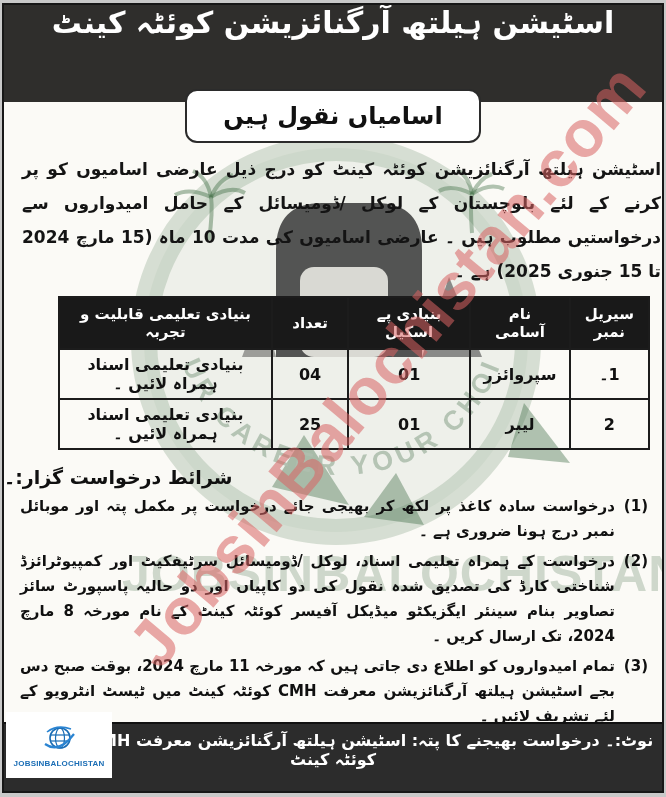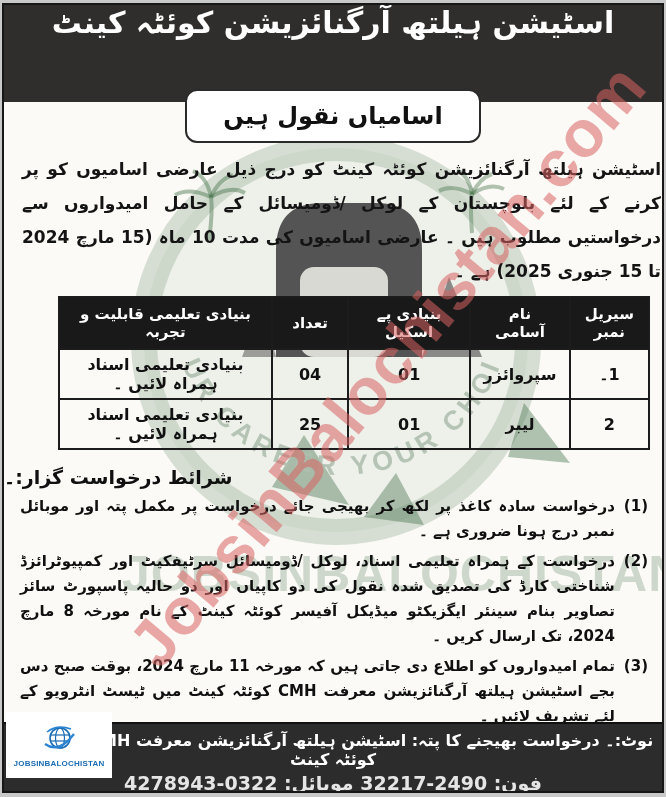--- a/index.html
+++ b/index.html
@@ -161,21 +161,20 @@
         </div>
         <div class="citem">
           <span class="cnum">(5)</span>
           <div class="ctext">ٹیسٹ اور انٹرویو کے لئے آنے والوں کو کوئی TA/DA نہیں دیا جائے گا ۔</div>
         </div>
       </div>
     </div>
 
     <div class="footer-bar">
       <div class="footer-note">نوٹ:۔ درخواست بھیجنے کا پتہ: اسٹیشن ہیلتھ آرگنائزیشن معرفت CMH چلتن روڈ کوئٹہ کینٹ</div>
-      <div class="footer-phone">فون: 2490-32217 موبائل: 0322-4278943</div>
     </div>
 
     <div class="wm-diag">JobsinBalochistan.com</div>
   </div>
 
   <div class="corner-logo">
     <svg width="36" height="36" viewBox="0 0 36 36">
       <circle cx="19" cy="16" r="10" fill="none" stroke="#1a6db5" stroke-width="1.6"></circle>
       <ellipse cx="19" cy="16" rx="4.5" ry="10" fill="none" stroke="#1a6db5" stroke-width="1.2"></ellipse>
       <line x1="9" y1="13" x2="29" y2="13" stroke="#1a6db5" stroke-width="1.2"></line>

